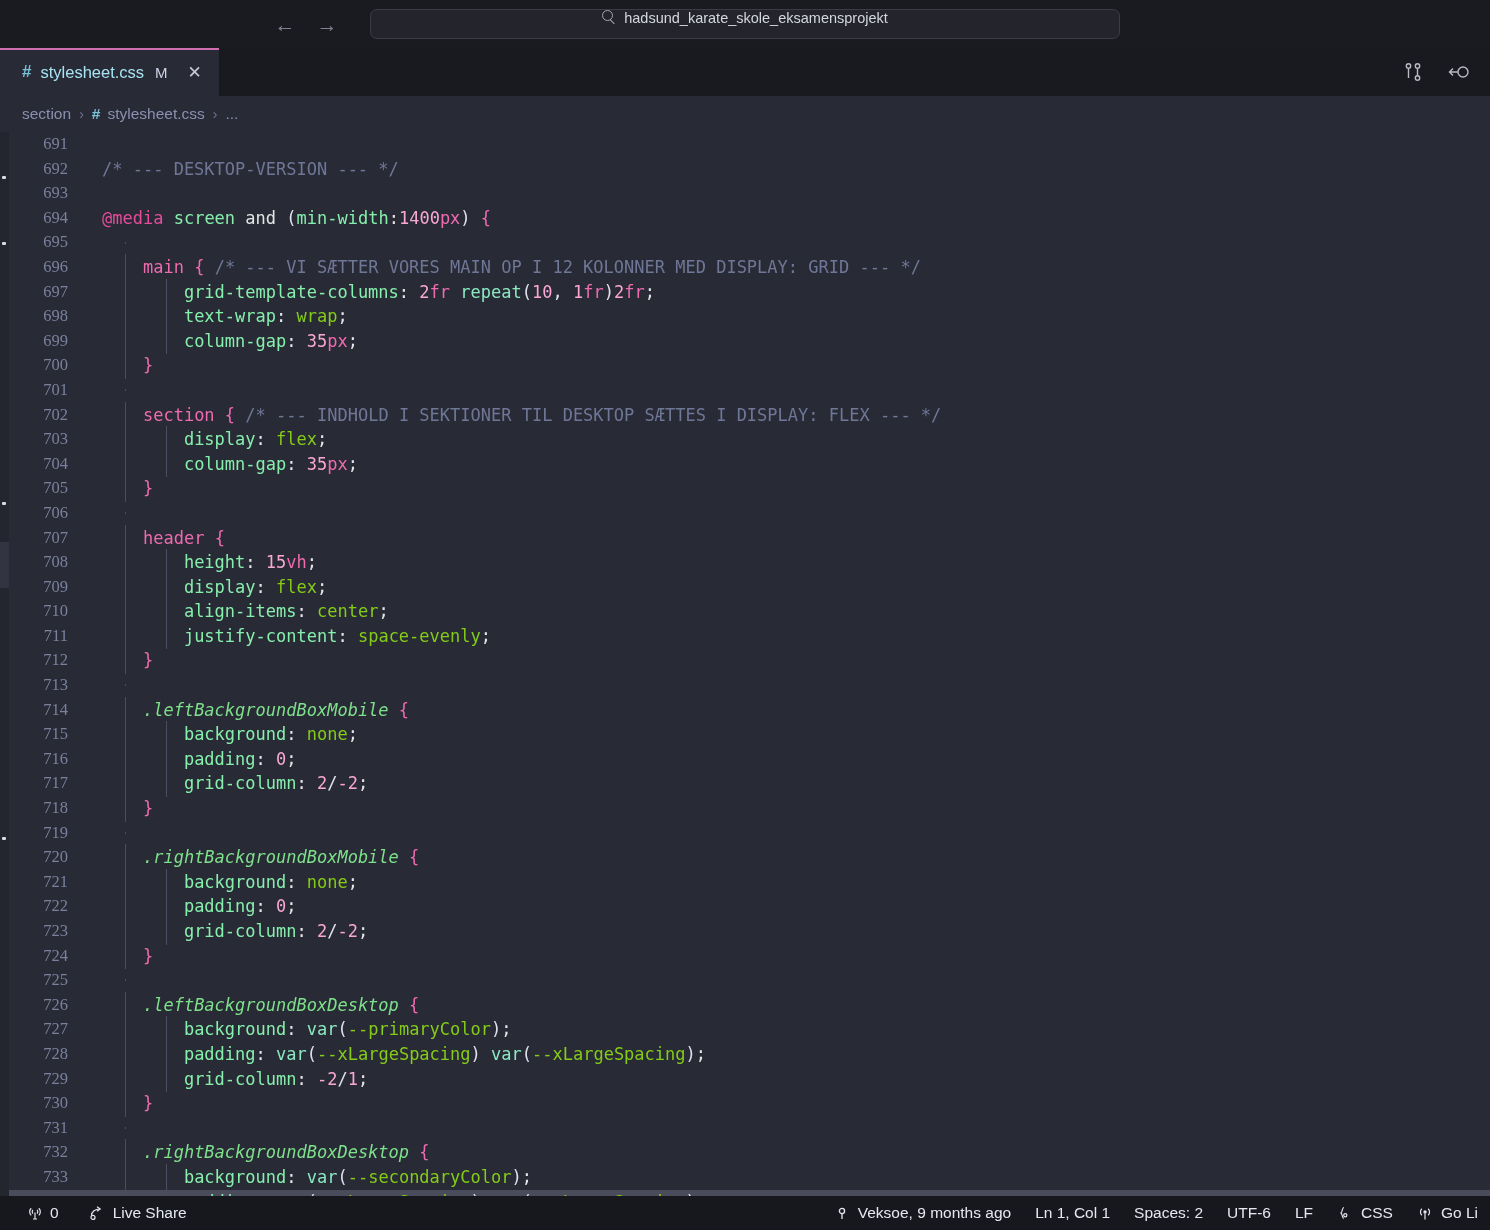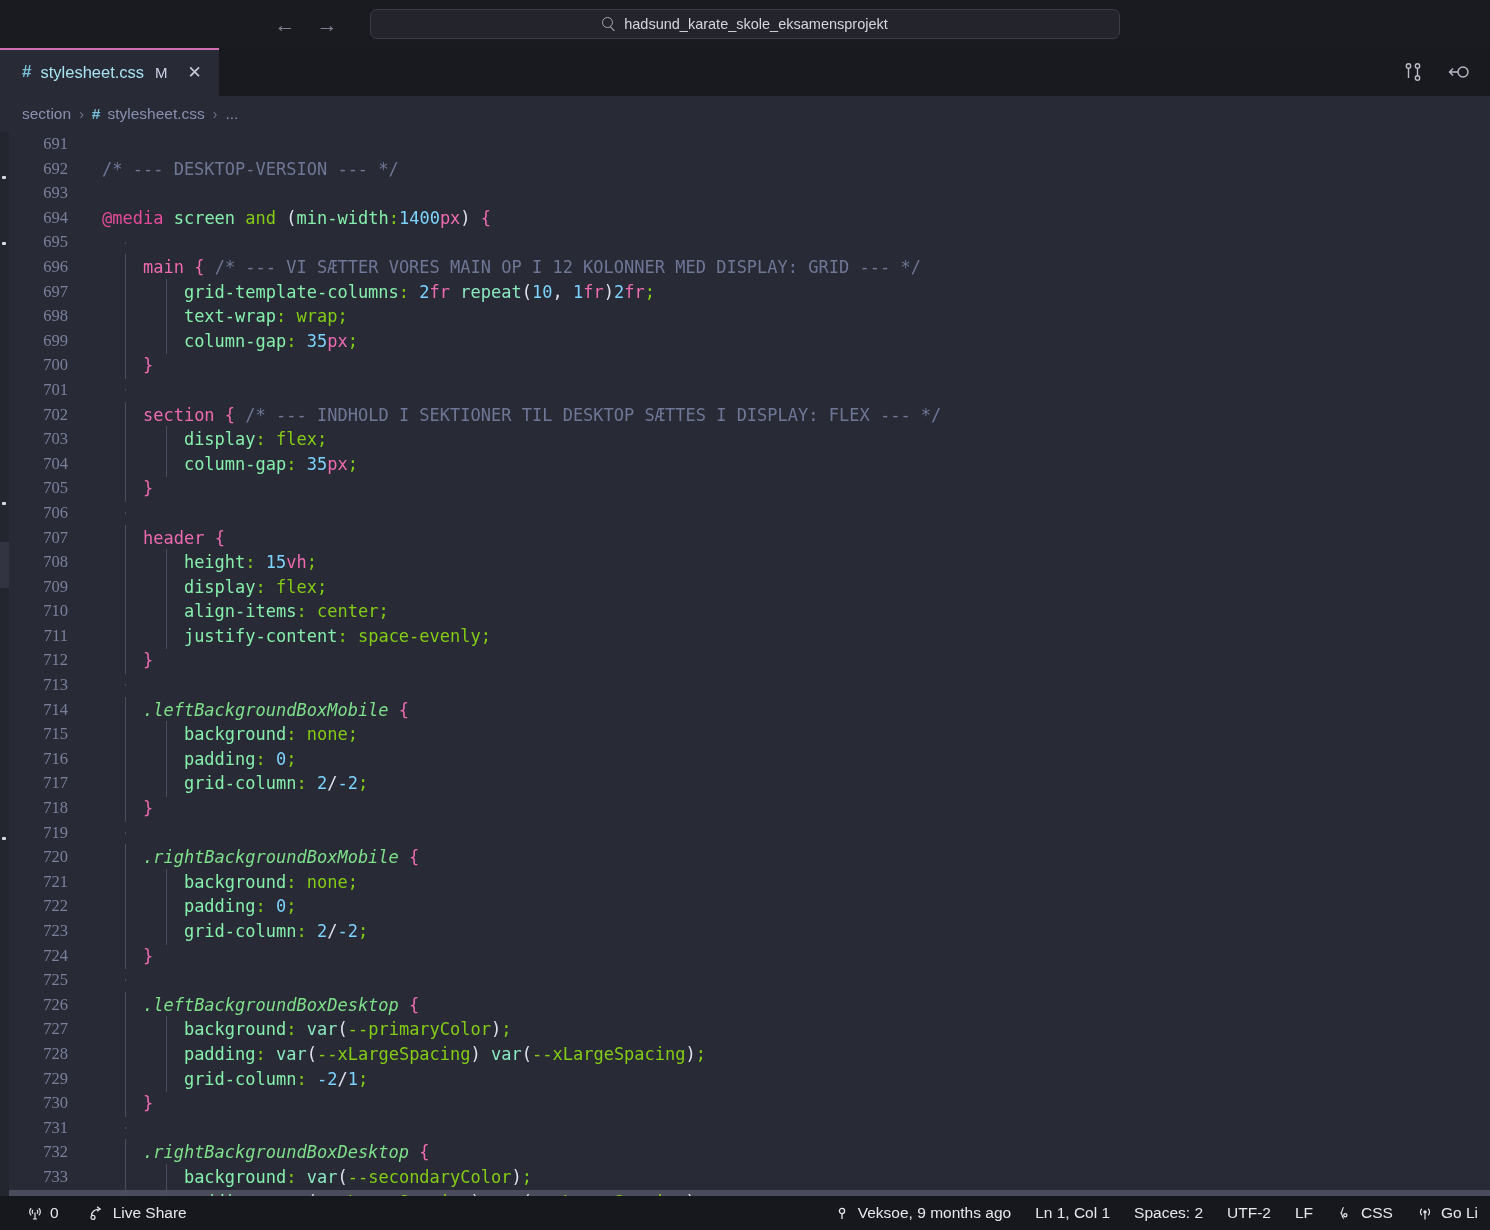--- a/index.html
+++ b/index.html
@@ -15,21 +15,21 @@
   .titlebar {
     height: 48px; background: #1a1b21; flex: 0 0 48px;
     display: flex; align-items: center; justify-content: center;
     position: relative;
   }
   .nav-arrows { position: absolute; left: 272px; top: 0; height: 48px; display: flex; align-items: center; gap: 16px; }
   .nav-arrow { width: 26px; height: 26px; display: flex; align-items: center; justify-content: center;
     color: #7f8090; font-size: 21px; line-height: 1; cursor: pointer; }
   .qinput {
     width: 750px; height: 30px; border: 1px solid #3a3c48; border-radius: 7px;
-    background: #24252c; display: flex; align-items: center; justify-content: center; gap: 8px;
+    background: #24252c; display: flex; justify-content: center; gap: 8px;
     color: #d4d6e0; font-size: 14.5px; cursor: text;
   }
   .qinput .mag { display: inline-block; width: 14px; height: 14px; position: relative; opacity: .85; }
   .qinput .mag::before { content:""; position:absolute; left:0; top:0; width:9px; height:9px; border:1.4px solid #b9bbc8; border-radius:50%; }
   .qinput .mag::after { content:""; position:absolute; left:8px; top:9px; width:6px; height:1.4px; background:#b9bbc8; transform: rotate(45deg); transform-origin: left center; }
 
   
   .tabbar { height: 48px; flex: 0 0 48px; background: #191a1f; display: flex; align-items: stretch; position: relative; }
   .tab {
     position: relative; background: #282a36; display: flex; align-items: center; gap: 9px;
@@ -63,27 +63,27 @@
   }
   .ln-row { display: flex; height: 24.6px; align-items: center; position: relative; }
   .ln-row.band { background: #4a4c5c; }
   .lnum { width: 84px; flex: 0 0 84px; text-align: right; padding-right: 16px; color: #7b819d; font-size: 16.5px; font-family: Liberation Serif, serif; }
   .ltext { flex: 1 1 auto; padding-left: 18px; position: relative; }
   .guide { position: absolute; top: -1px; bottom: -1px; width: 1px; background: #4b4d60; }
 
   
   .t-com { color: #6f7796; }
   .t-at  { color: #e64c9b; }
-  .t-kw  { color: #84cc16; }
+  .t-kw  { color: #e5e5e5; }
   .t-tag { color: #ef6bb0; }
   .t-sel { color: #7ee08a; font-style: italic; }
   .t-prop{ color: #86efac; }
   .t-val { color: #84cc16; }
   .t-fn  { color: #8be9c0; }
-  .t-num { color: #7dd3fc; }
+  .t-num { color: #f9a8d4; }
   .t-unit{ color: #ef6bb0; }
   .t-punc{ color: #dfe2ee; }
   .t-plain { color: #e4e7f2; }
   .t-brace { color: #ef6bb0; }
 
   
   .statusbar { height: 34px; flex: 0 0 34px; background: #17181d; display: flex; align-items: center;
      color: #e6e8f0; font-size: 15.5px; }
   .sb-left { display: flex; align-items: center; gap: 6px; padding-left: 14px; }
   .sb-right { margin-left: auto; display: flex; align-items: center; }
@@ -185,21 +185,21 @@
         </span>
         <span>Veksoe, 9 months ago</span>
       </div>
       <div class="sb-item">
         <span>Ln 1, Col 1</span>
       </div>
       <div class="sb-item">
         <span>Spaces: 2</span>
       </div>
       <div class="sb-item">
-        <span>UTF-2</span>
+        <span>UTF-6</span>
       </div>
       <div class="sb-item">
         <span>LF</span>
       </div>
       <div class="sb-item">
         <span class="sb-ico">
           <svg width="16" height="16" viewBox="0 0 16 16" fill="none" stroke="#e6e8f0" stroke-width="1.2">
             <path d="M6 2.5C4 2.5 4.6 7 3 8c1.6 1 1 5.5 3 5.5"></path>
             <circle cx="7.3" cy="10.3" r="1.6"></circle>
           </svg>

